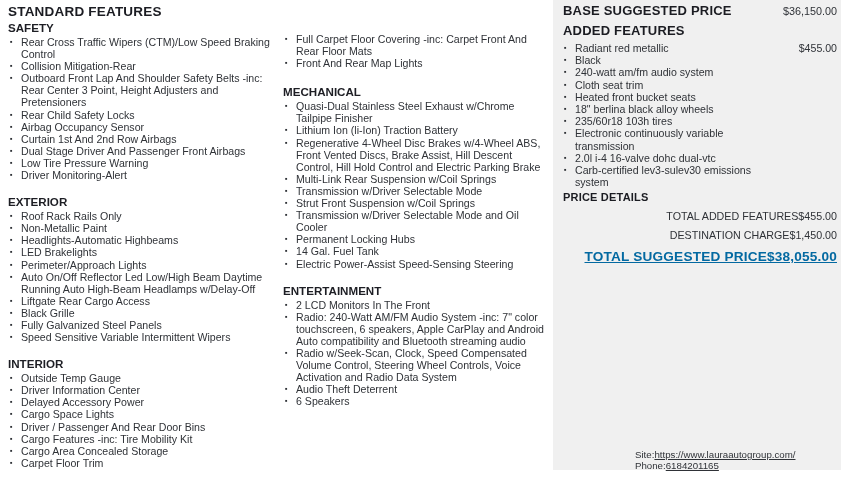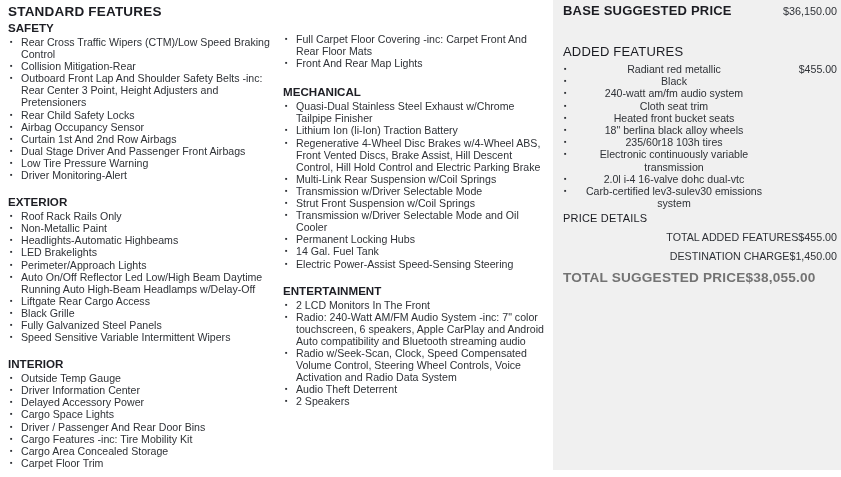--- a/index.html
+++ b/index.html
@@ -32,41 +32,41 @@
   .cont-list { margin-bottom:16px !important; }
 
   
   .price-panel {
     position:absolute; left:553px; top:0; width:288px; height:470px;
     background:#f0f0f0; box-sizing:border-box; padding:3px 4px 0 10px;
   }
   .base-row { display:flex; justify-content:space-between; align-items:baseline; }
   .base-label { font-size:13px; font-weight:bold; color:#1b1c22; letter-spacing:.2px; }
   .base-value { font-size:10.8px; }
-  .added-heading { font-size:13px; font-weight:normal; color:#1b1c22; margin:26px 0 4px 0; letter-spacing:.2px; }
+  .added-heading { font-size:13px; font-weight:bold; color:#1b1c22; margin:5px 0 4px 0; letter-spacing:.2px; }
   ul.af-list { list-style:none; margin:0; padding:0; }
   ul.af-list li {
     position:relative; padding-left:12px; display:flex;
     font-size:10.6px; line-height:12.2px;
   }
   ul.af-list li::before {
     content:"▪"; position:absolute; left:1px; top:0;
     font-size:7.5px; line-height:12.2px;
   }
-  .af-label { flex:0 0 198px;text-align:center; }
+  .af-label { flex:0 0 198px; }
   .af-price { margin-left:auto; white-space:nowrap; }
   .disclaimer {
     font-style:italic; font-size:9.7px; line-height:10.9px;
     margin-top:11px; width:264px; color:#35383d;
   }
-  .pd-heading { font-size:11px; font-weight:normal; color:#1b1c22; margin-top:3px; letter-spacing:.2px; }
+  .pd-heading { font-size:11px; font-weight:bold; color:#1b1c22; margin-top:3px; letter-spacing:.2px; }
   .price-row { display:flex; justify-content:flex-end; font-size:10.7px; margin-top:7px; }
   .total-row {
-    display:flex; justify-content:flex-start;
-    font-size:13.6px; font-weight:bold; color:#737373; margin-top:8px; letter-spacing:.2px;
+    display:flex; justify-content:flex-end;
+    font-size:13.6px; font-weight:bold; color:#0369a1; margin-top:8px; letter-spacing:.2px;text-decoration:underline;
   }
   .contact {
     position:absolute; left:82px; top:449px;
     font-size:9.7px; line-height:11px; color:#2f3237;
   }
   .contact a { color:#2f3237; text-decoration:underline; }
 </style>
 </head>
 <body style="color: rgb(47, 50, 55);">
 
@@ -143,21 +143,21 @@
       </ul>
   </div>
   <div class="section">
     <h3>ENTERTAINMENT</h3>
     <ul class="flist">
 
     <li>2 LCD Monitors In The Front</li>
         <li>Radio: 240-Watt AM/FM Audio System -inc: 7" color touchscreen, 6 speakers, Apple CarPlay and Android Auto compatibility and Bluetooth streaming audio</li>
         <li>Radio w/Seek-Scan, Clock, Speed Compensated Volume Control, Steering Wheel Controls, Voice Activation and Radio Data System</li>
         <li>Audio Theft Deterrent</li>
-        <li>2 Speakers</li>
+        <li>6 Speakers</li>
       </ul>
   </div>
 </div>
 
 <div class="price-panel" style="background: rgb(240, 240, 240);">
   <div class="base-row">
     <span class="base-label">BASE SUGGESTED PRICE</span>
     <span class="base-value">$36,150.00</span>
   </div>
 
@@ -224,13 +224,17 @@
   </div>
   <div class="price-row">
     <span>DESTINATION CHARGE</span>
     <span>$1,450.00</span>
   </div>
   <div class="total-row">
     <span>TOTAL SUGGESTED PRICE</span>
     <span>$38,055.00</span>
   </div>
 
+  <div class="contact">
+    <div><span>Site:</span><a href="#">https://www.lauraautogroup.com/</a></div>
+    <div><span>Phone:</span><a href="#">6184201165</a></div>
+  </div>
 </div>
 
 </body></html>

